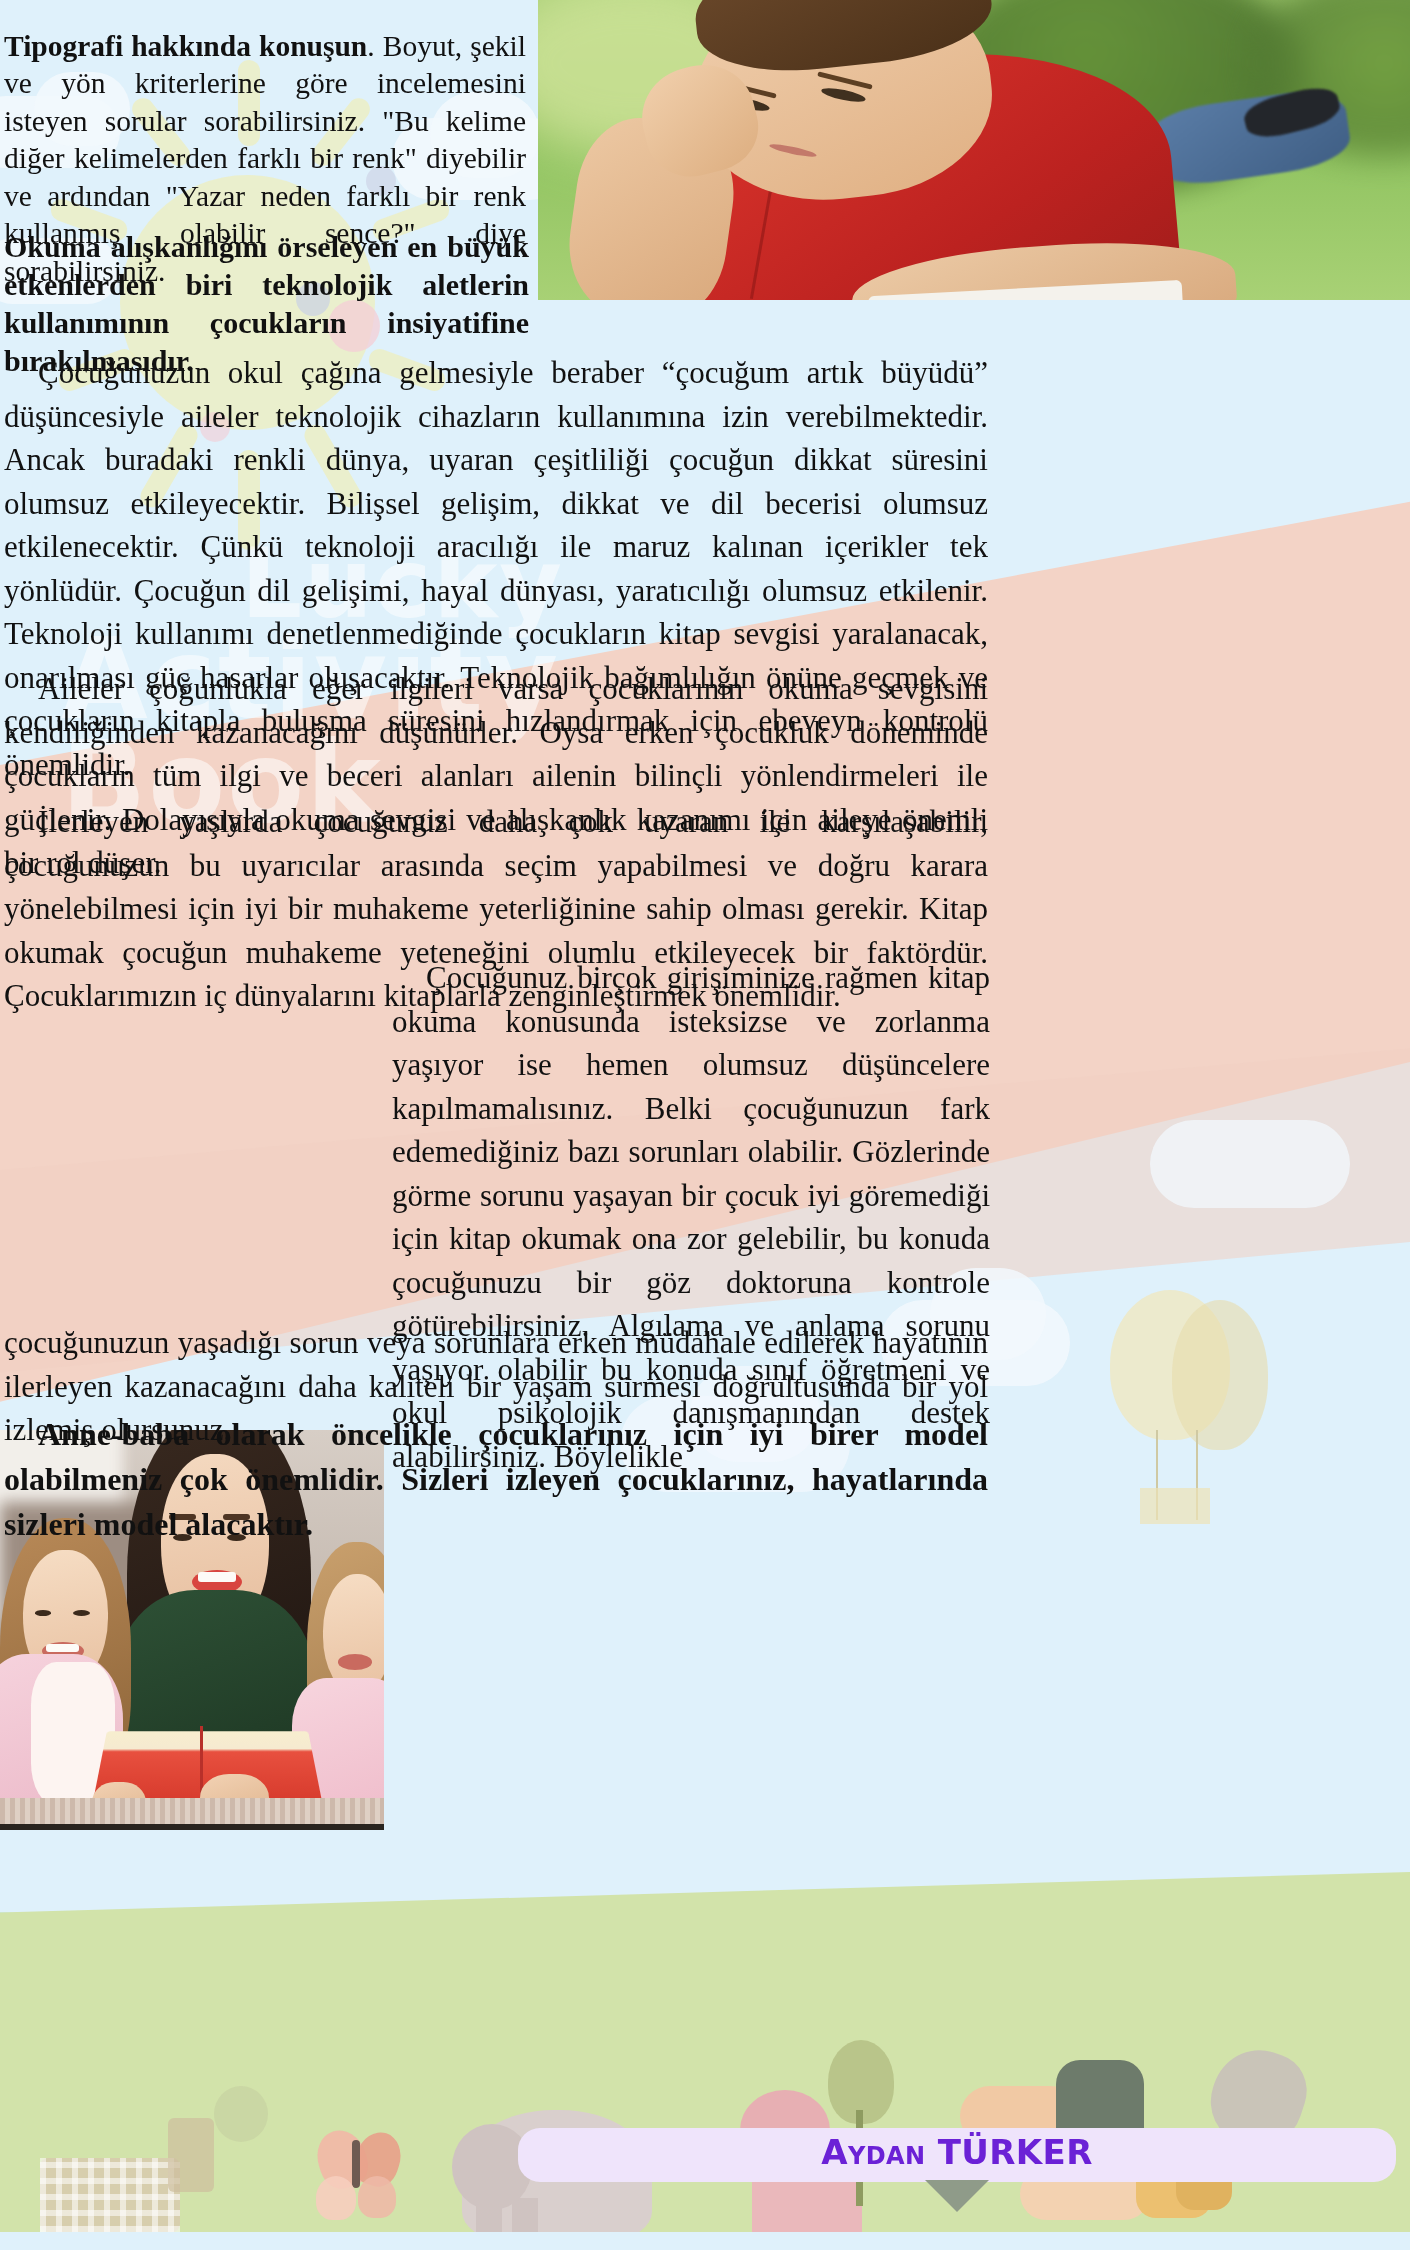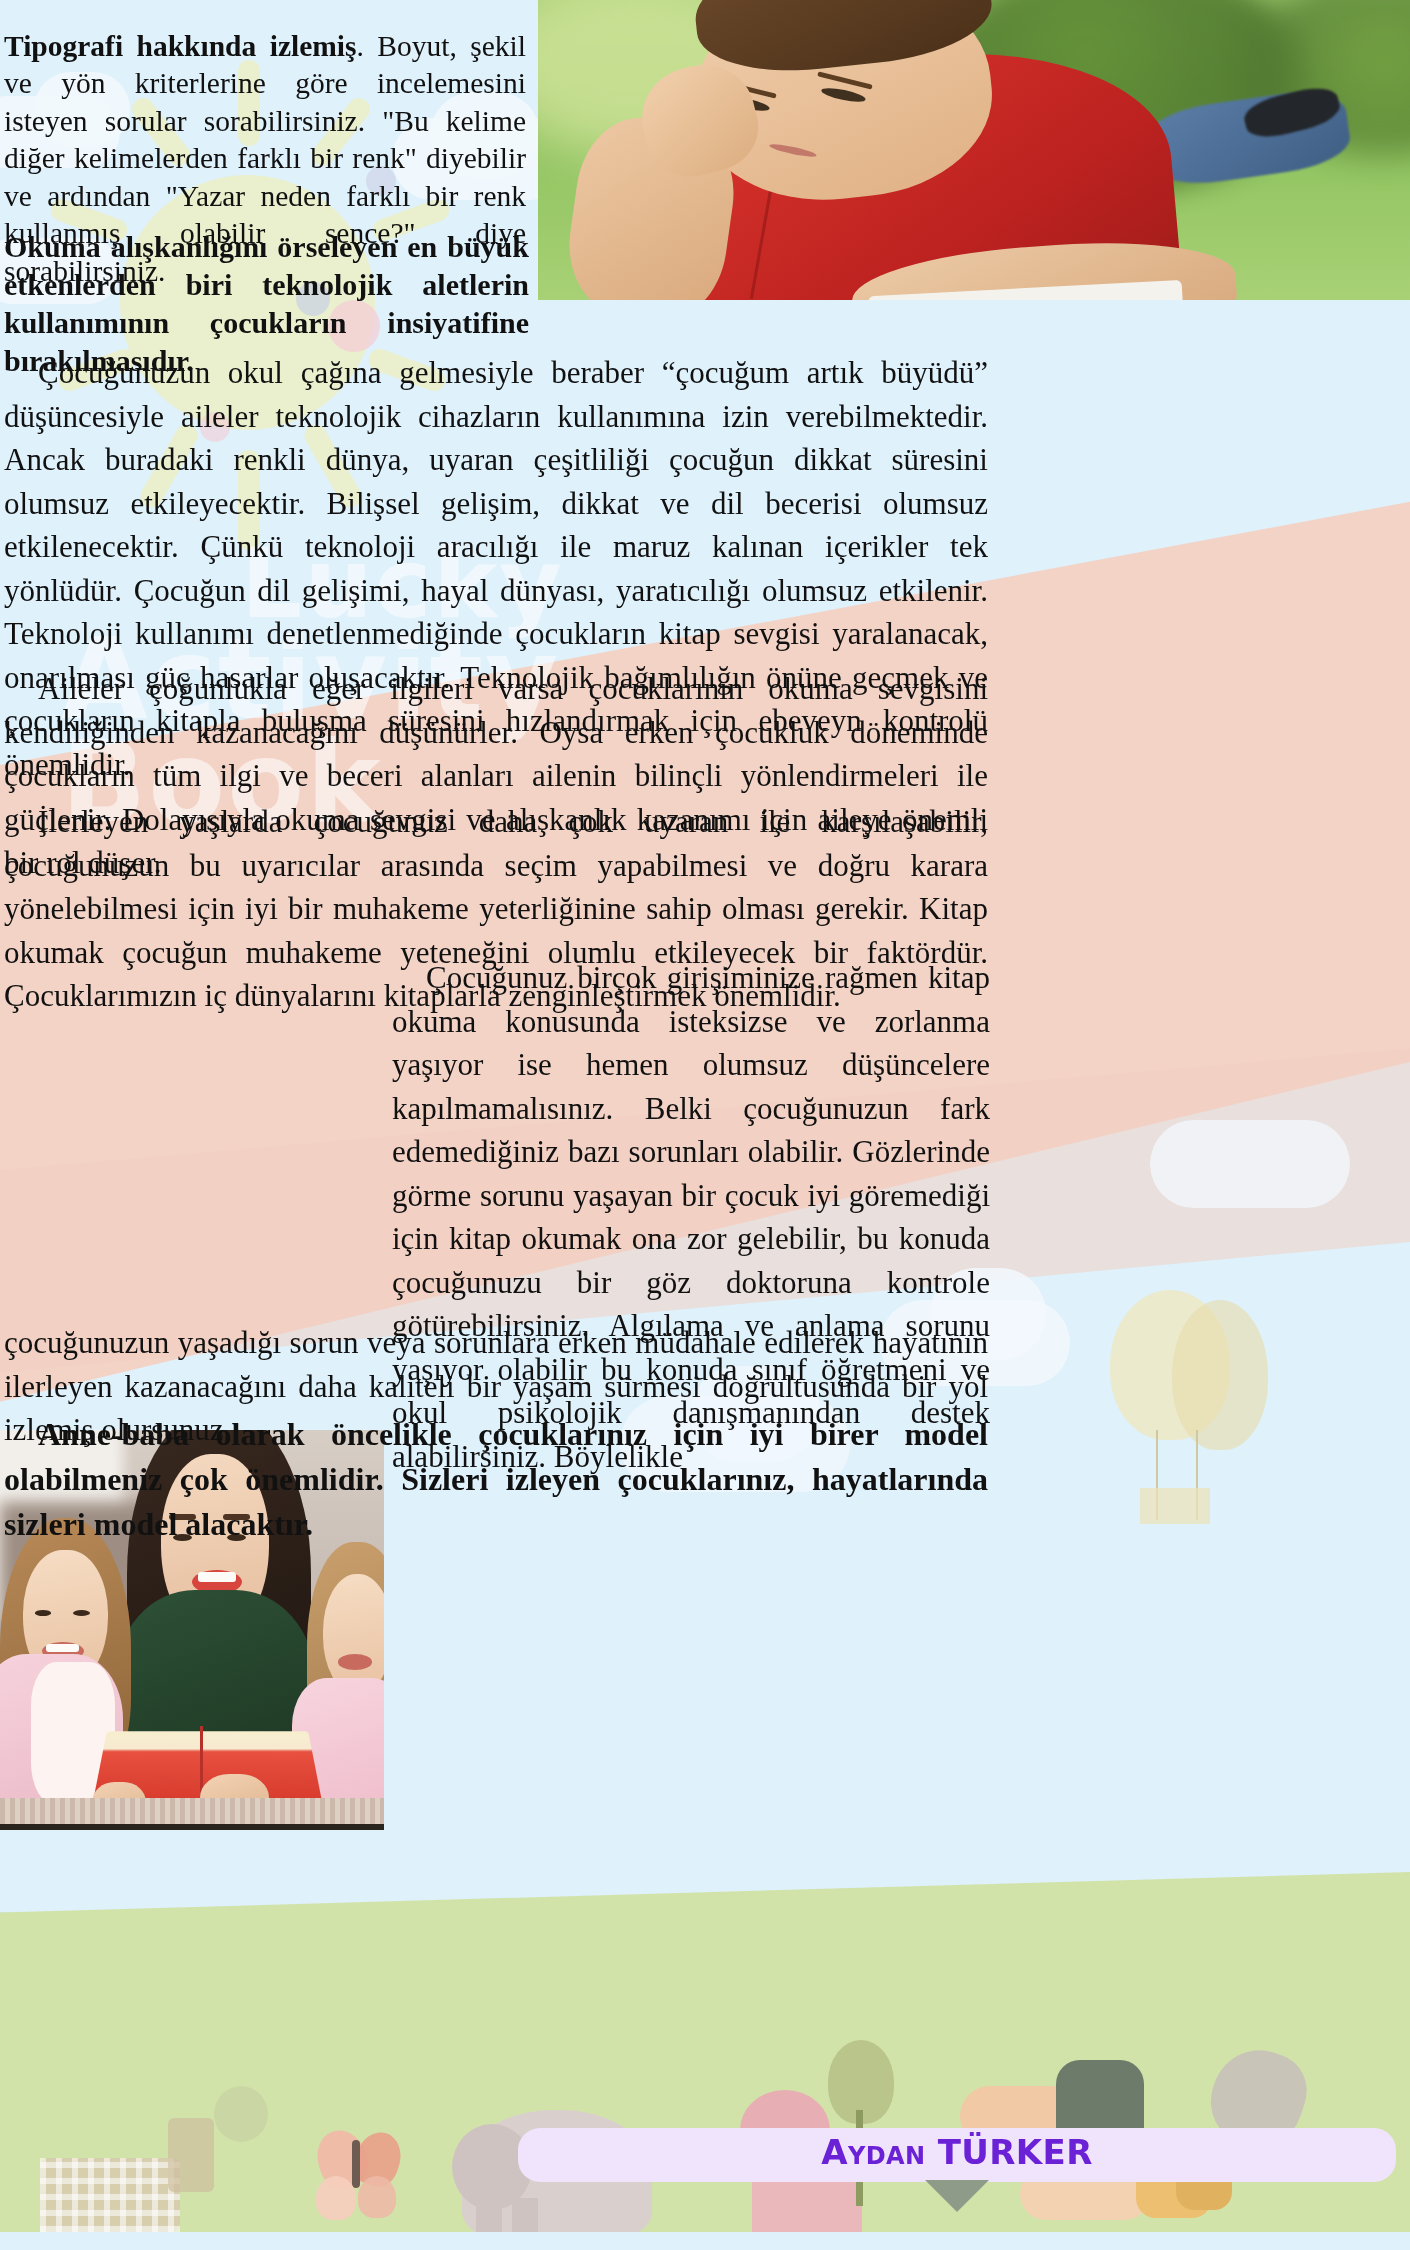--- a/index.html
+++ b/index.html
@@ -328,21 +328,21 @@
 
     <div class="ill" style="left:40px;top:2158px;width:140px;height:74px;background:#d8c8ae;border-radius:8px;opacity:.8;"></div>
     <div class="ill" style="left:40px;top:2158px;width:140px;height:74px;
       background:repeating-linear-gradient(90deg,rgba(255,255,255,.55) 0 6px,transparent 6px 16px),
                  repeating-linear-gradient(0deg,rgba(255,255,255,.55) 0 6px,transparent 6px 16px);"></div>
     <div class="ill" style="left:168px;top:2118px;width:46px;height:74px;background:#cdbd9c;border-radius:6px;opacity:.7;"></div>
     <div class="ill" style="left:214px;top:2086px;width:54px;height:56px;background:#c8d3a2;border-radius:50%;opacity:.8;"></div>
   </div>
 
   <p class="txt" id="p-intro">
-    <span class="b">Tipografi hakkında izlemiş</span><span>. Boyut, şekil ve yön kriterlerine göre incelemesini isteyen sorular sorabilirsiniz. "Bu kelime diğer kelimelerden farklı bir renk" diyebilir ve ardından "Yazar neden farklı bir renk kullanmış olabilir sence?" diye sorabilirsiniz.</span>
+    <span class="b">Tipografi hakkında konuşun</span><span>. Boyut, şekil ve yön kriterlerine göre incelemesini isteyen sorular sorabilirsiniz. "Bu kelime diğer kelimelerden farklı bir renk" diyebilir ve ardından "Yazar neden farklı bir renk kullanmış olabilir sence?" diye sorabilirsiniz.</span>
   </p>
 
   <p class="txt" id="p-bold1">Okuma alışkanlığını örseleyen en büyük etkenlerden biri teknolojik aletlerin kullanımının çocukların insiyatifine bırakılmasıdır.</p>
 
   <p class="txt ind" id="p-body1">Çocuğunuzun okul çağına gelmesiyle beraber “çocuğum artık büyüdü” düşüncesiyle aileler teknolojik cihazların kullanımına izin verebilmektedir. Ancak buradaki renkli dünya, uyaran çeşitliliği çocuğun dikkat süresini olumsuz etkileyecektir. Bilişsel gelişim, dikkat ve dil becerisi olumsuz etkilenecektir. Çünkü teknoloji aracılığı ile maruz kalınan içerikler tek yönlüdür. Çocuğun dil gelişimi, hayal dünyası, yaratıcılığı olumsuz etkilenir. Teknoloji kullanımı denetlenmediğinde çocukların kitap sevgisi yaralanacak, onarılması güç hasarlar oluşacaktır.  Teknolojik bağımlılığın önüne geçmek ve çocukların kitapla buluşma süresini hızlandırmak için ebeveyn kontrolü önemlidir.</p>
 
   <p class="txt ind" id="p-body2">Aileler çoğunlukla eğer ilgileri varsa çocuklarının okuma sevgisini kendiliğinden kazanacağını düşünürler. Oysa erken çocukluk döneminde çocukların tüm ilgi ve beceri alanları ailenin bilinçli yönlendirmeleri ile güçlenir. Dolayısıyla okuma sevgisi ve alışkanlık kazanımı için aileye önemli bir rol düşer.</p>
 
   <p class="txt ind" id="p-body3">İlerleyen yaşlarda çocuğunuz daha çok uyaran ile karşılaşabilir, çocuğunuzun bu uyarıcılar arasında seçim yapabilmesi ve doğru karara yönelebilmesi için iyi bir muhakeme yeterliğinine sahip olması gerekir. Kitap okumak  çocuğun muhakeme yeteneğini olumlu etkileyecek bir faktördür. Çocuklarımızın iç dünyalarını kitaplarla zenginleştirmek önemlidir.</p>
 

